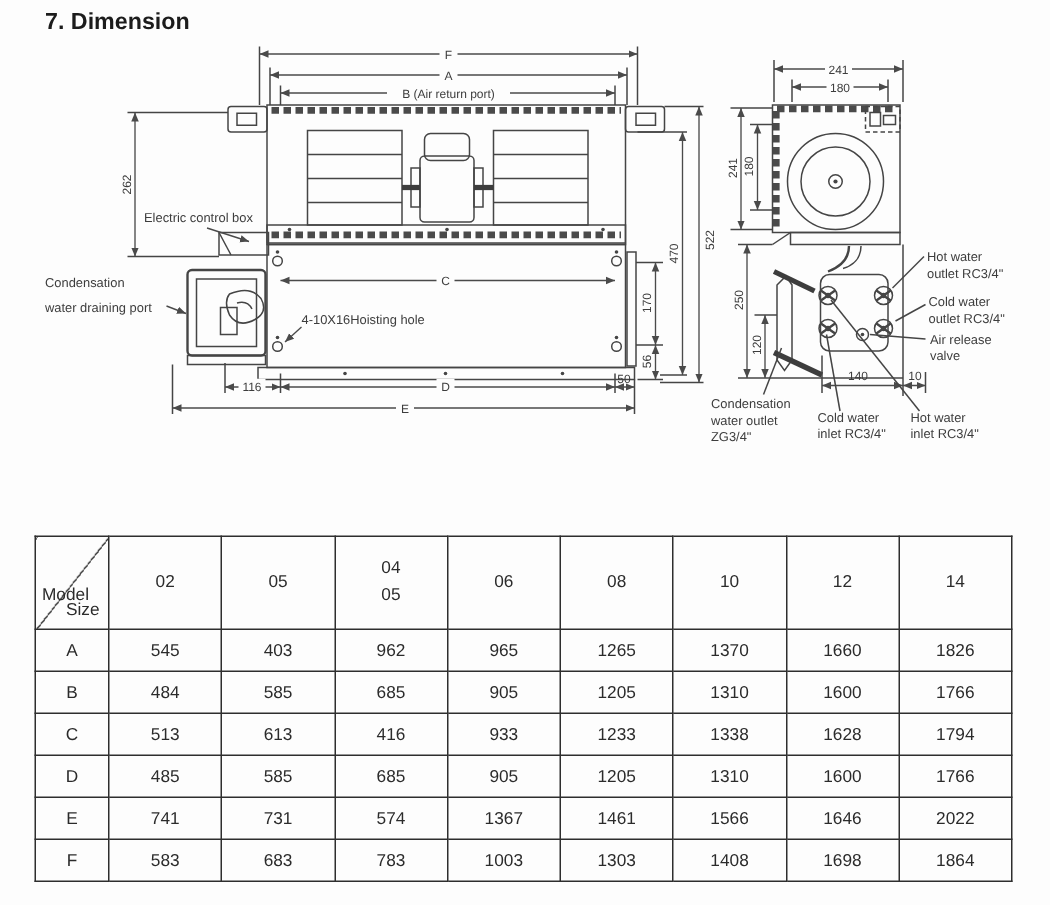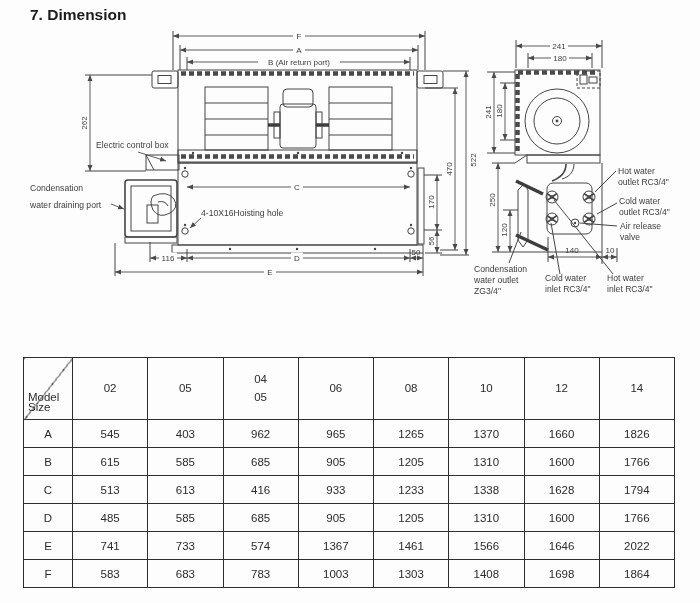--- a/index.html
+++ b/index.html
@@ -19,21 +19,21 @@
   #unit-label{position:absolute;top:337px;left:0;width:676px;text-align:right;font-size:11.5px;color:#2b2b2b;}
   #dim-table{position:absolute;left:23px;top:357px;width:652px;border-collapse:collapse;table-layout:fixed;
     border:1.5px solid #2e2e2e;font-size:11.5px;color:#2b2b2b;}
   #dim-table th,#dim-table td{border:1px solid #2e2e2e;text-align:center;vertical-align:middle;
     font-weight:400;padding:0;}
   #dim-table thead th{height:61px;}
   #dim-table tbody td{height:27px;}
   th.corner{position:relative;background-image:linear-gradient(to bottom right,
     transparent 49.5%,#2e2e2e 49.5%,#2e2e2e 50.6%,transparent 50.6%);}
   th.corner .ct{position:absolute;top:5px;left:4px;margin-top:28px;}
-  th.corner .cb{position:absolute;bottom:6px;left:4px;margin-top:14px;}
+  th.corner .cb{position:absolute;bottom:6px;left:20px;margin-top:14px;}
   .col-head{white-space:pre-line;line-height:1.55;}
 </style>
 </head>
 <body>
 
 <div id="page">
 
   <div id="title">7. Dimension</div>
 
   <svg id="drawing" width="700" height="335" viewBox="0 0 700 335">
@@ -326,21 +326,21 @@
         <td>403</td>
         <td>962</td>
         <td>965</td>
         <td>1265</td>
         <td>1370</td>
         <td>1660</td>
         <td>1826</td>
       </tr>
       <tr>
         <td>B</td>
-        <td>615</td>
+        <td>484</td>
         <td>585</td>
         <td>685</td>
         <td>905</td>
         <td>1205</td>
         <td>1310</td>
         <td>1600</td>
         <td>1766</td>
       </tr>
       <tr>
         <td>C</td>
@@ -360,21 +360,21 @@
         <td>685</td>
         <td>905</td>
         <td>1205</td>
         <td>1310</td>
         <td>1600</td>
         <td>1766</td>
       </tr>
       <tr>
         <td>E</td>
         <td>741</td>
-        <td>733</td>
+        <td>731</td>
         <td>574</td>
         <td>1367</td>
         <td>1461</td>
         <td>1566</td>
         <td>1646</td>
         <td>2022</td>
       </tr>
       <tr>
         <td>F</td>
         <td>583</td>

